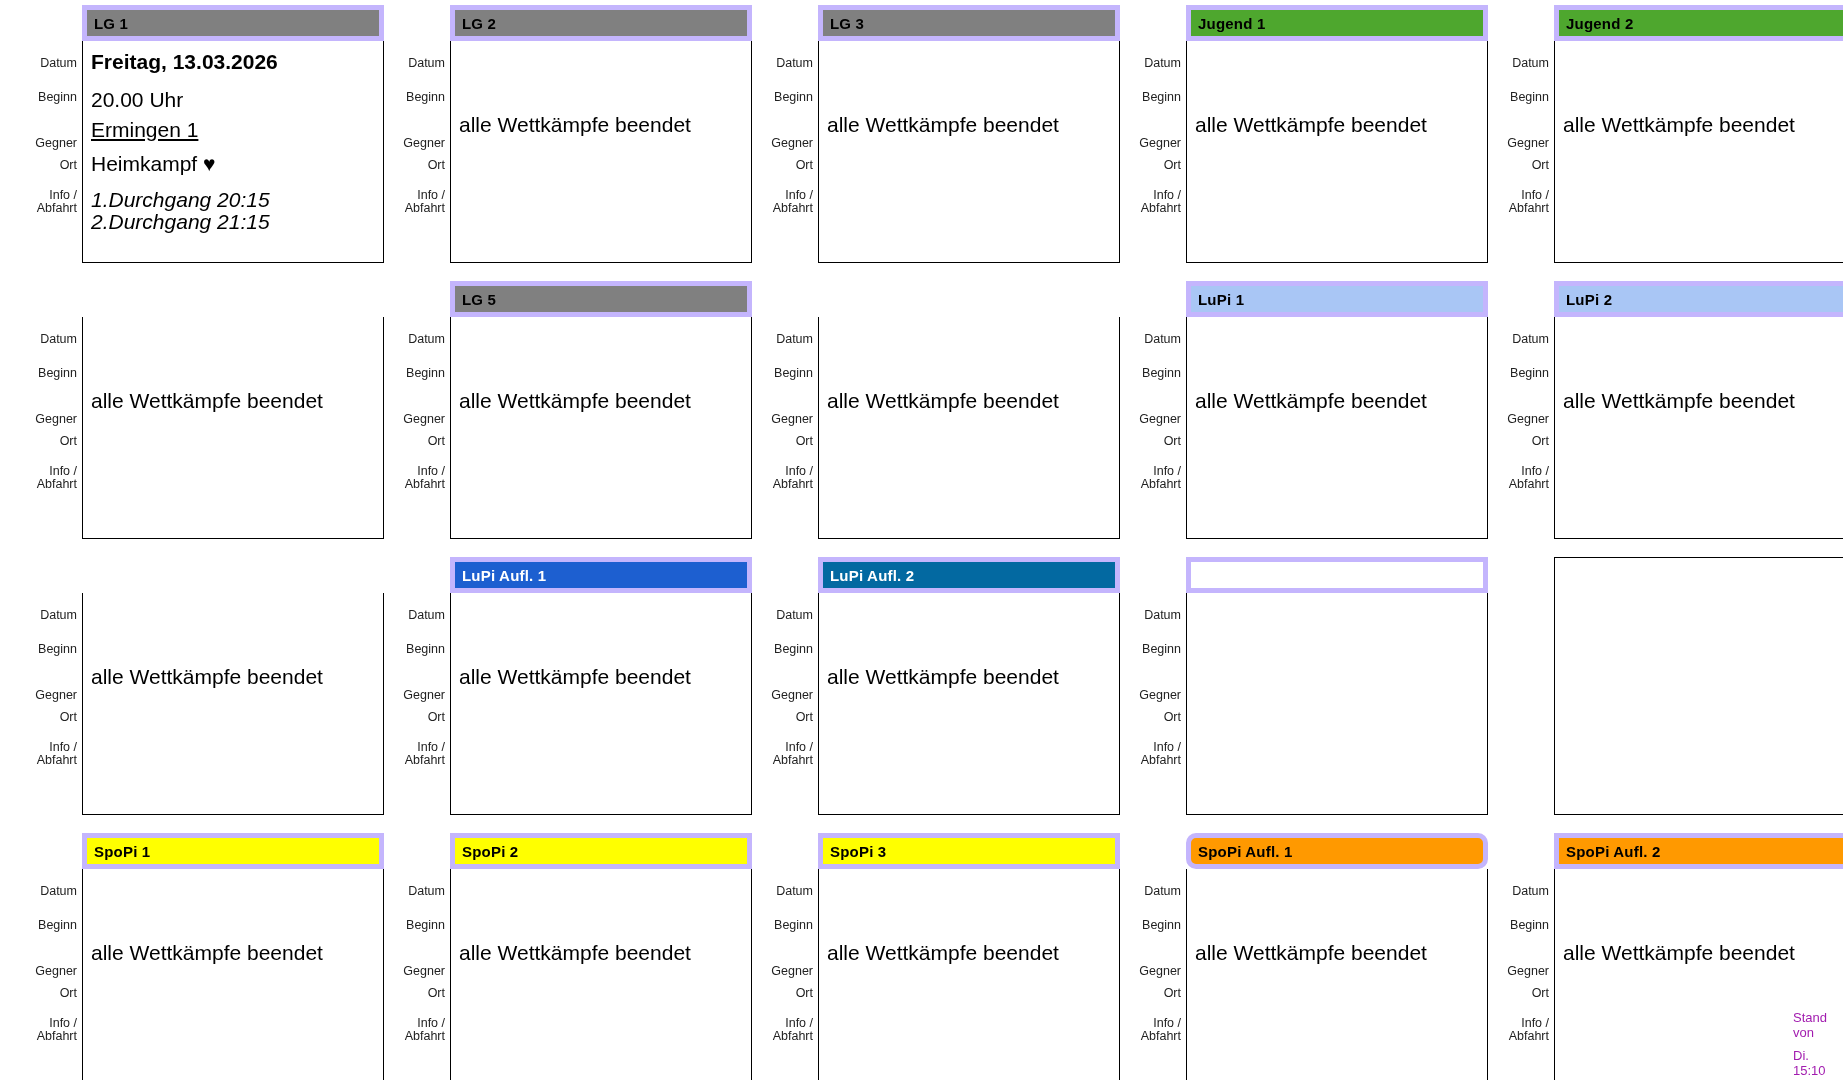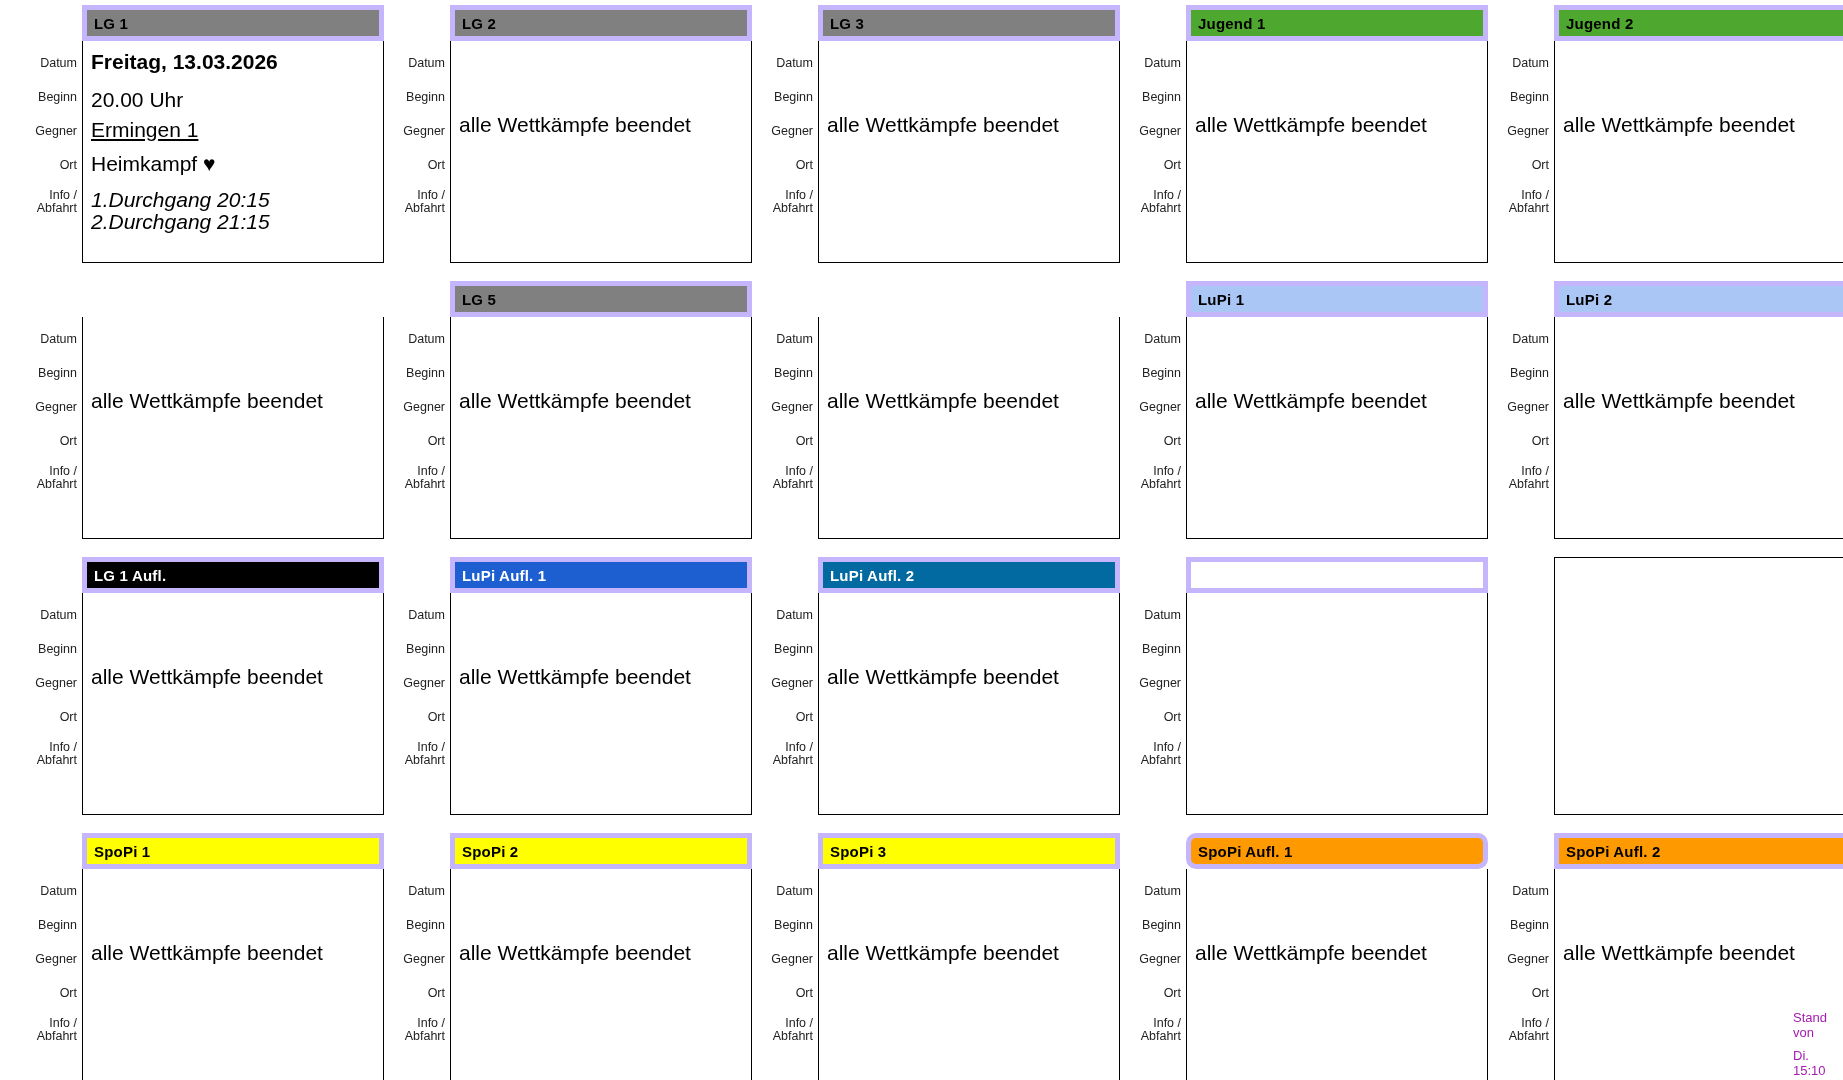--- a/index.html
+++ b/index.html
@@ -76,21 +76,21 @@
   }
   .label-col .lbl {
     position: absolute;
     right: 5px;
     text-align: right;
     line-height: 13px;
     white-space: nowrap;
   }
   .lbl.l-datum  { top: 16px; }
   .lbl.l-beginn { top: 50px; }
-  .lbl.l-gegner { top: 84px; margin-left: 32px; }
+  .lbl.l-gegner { top: 96px; margin-left: 32px; }
   .lbl.l-ort    { top: 118px; }
   .lbl.l-info   { top: 148px; }
 
   .msg {
     position: absolute;
     left: 8px;
     top: 72px;
     font-size: 21px;
     color: #000000;
     white-space: nowrap;
@@ -281,23 +281,20 @@
           <div class="lbl l-beginn">Beginn</div>
           <div class="lbl l-gegner">Gegner</div>
           <div class="lbl l-ort">Ort</div>
           <div class="lbl l-info"><span>Info /</span><br><span>Abfahrt</span></div>
         </div>
         <div class="card-body">
           <div class="msg">alle Wettkämpfe beendet</div>
         </div>
       </div>
       <div class="card">
-        <div class="card-head" style="background: rgb(0, 0, 0); color: rgb(255, 255, 255);">
-          <span>LG 1 Aufl.</span>
-        </div>
         <div class="label-col">
           <div class="lbl l-datum">Datum</div>
           <div class="lbl l-beginn">Beginn</div>
           <div class="lbl l-gegner">Gegner</div>
           <div class="lbl l-ort">Ort</div>
           <div class="lbl l-info"><span>Info /</span><br><span>Abfahrt</span></div>
         </div>
         <div class="card-body">
           <div class="msg">alle Wettkämpfe beendet</div>
         </div>

